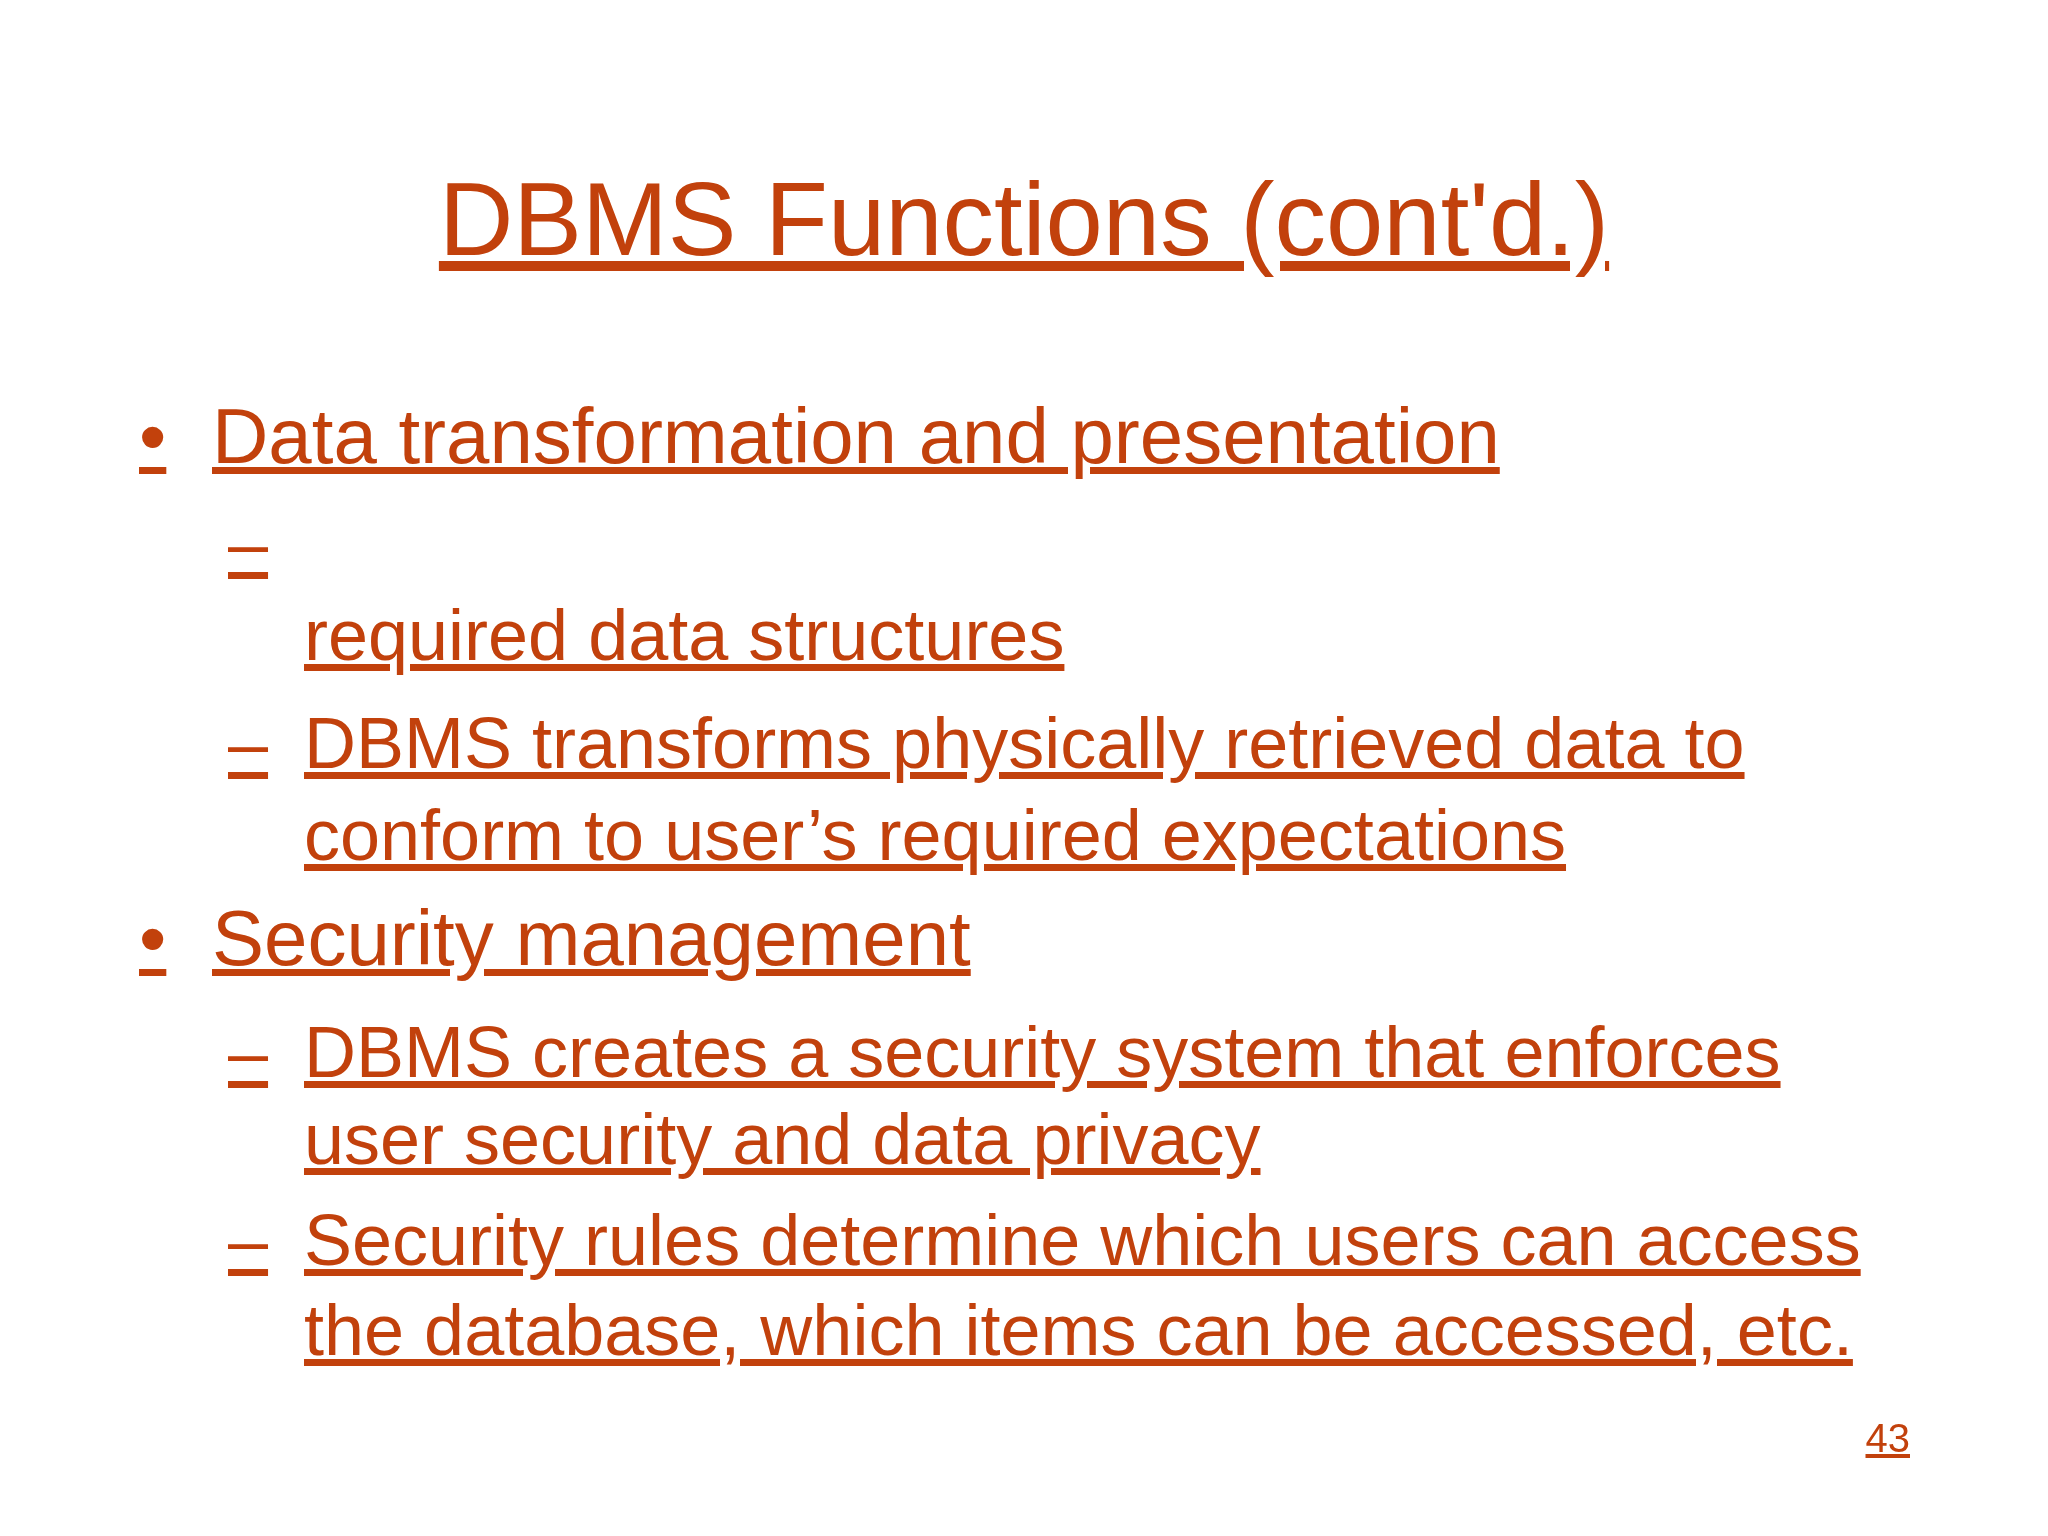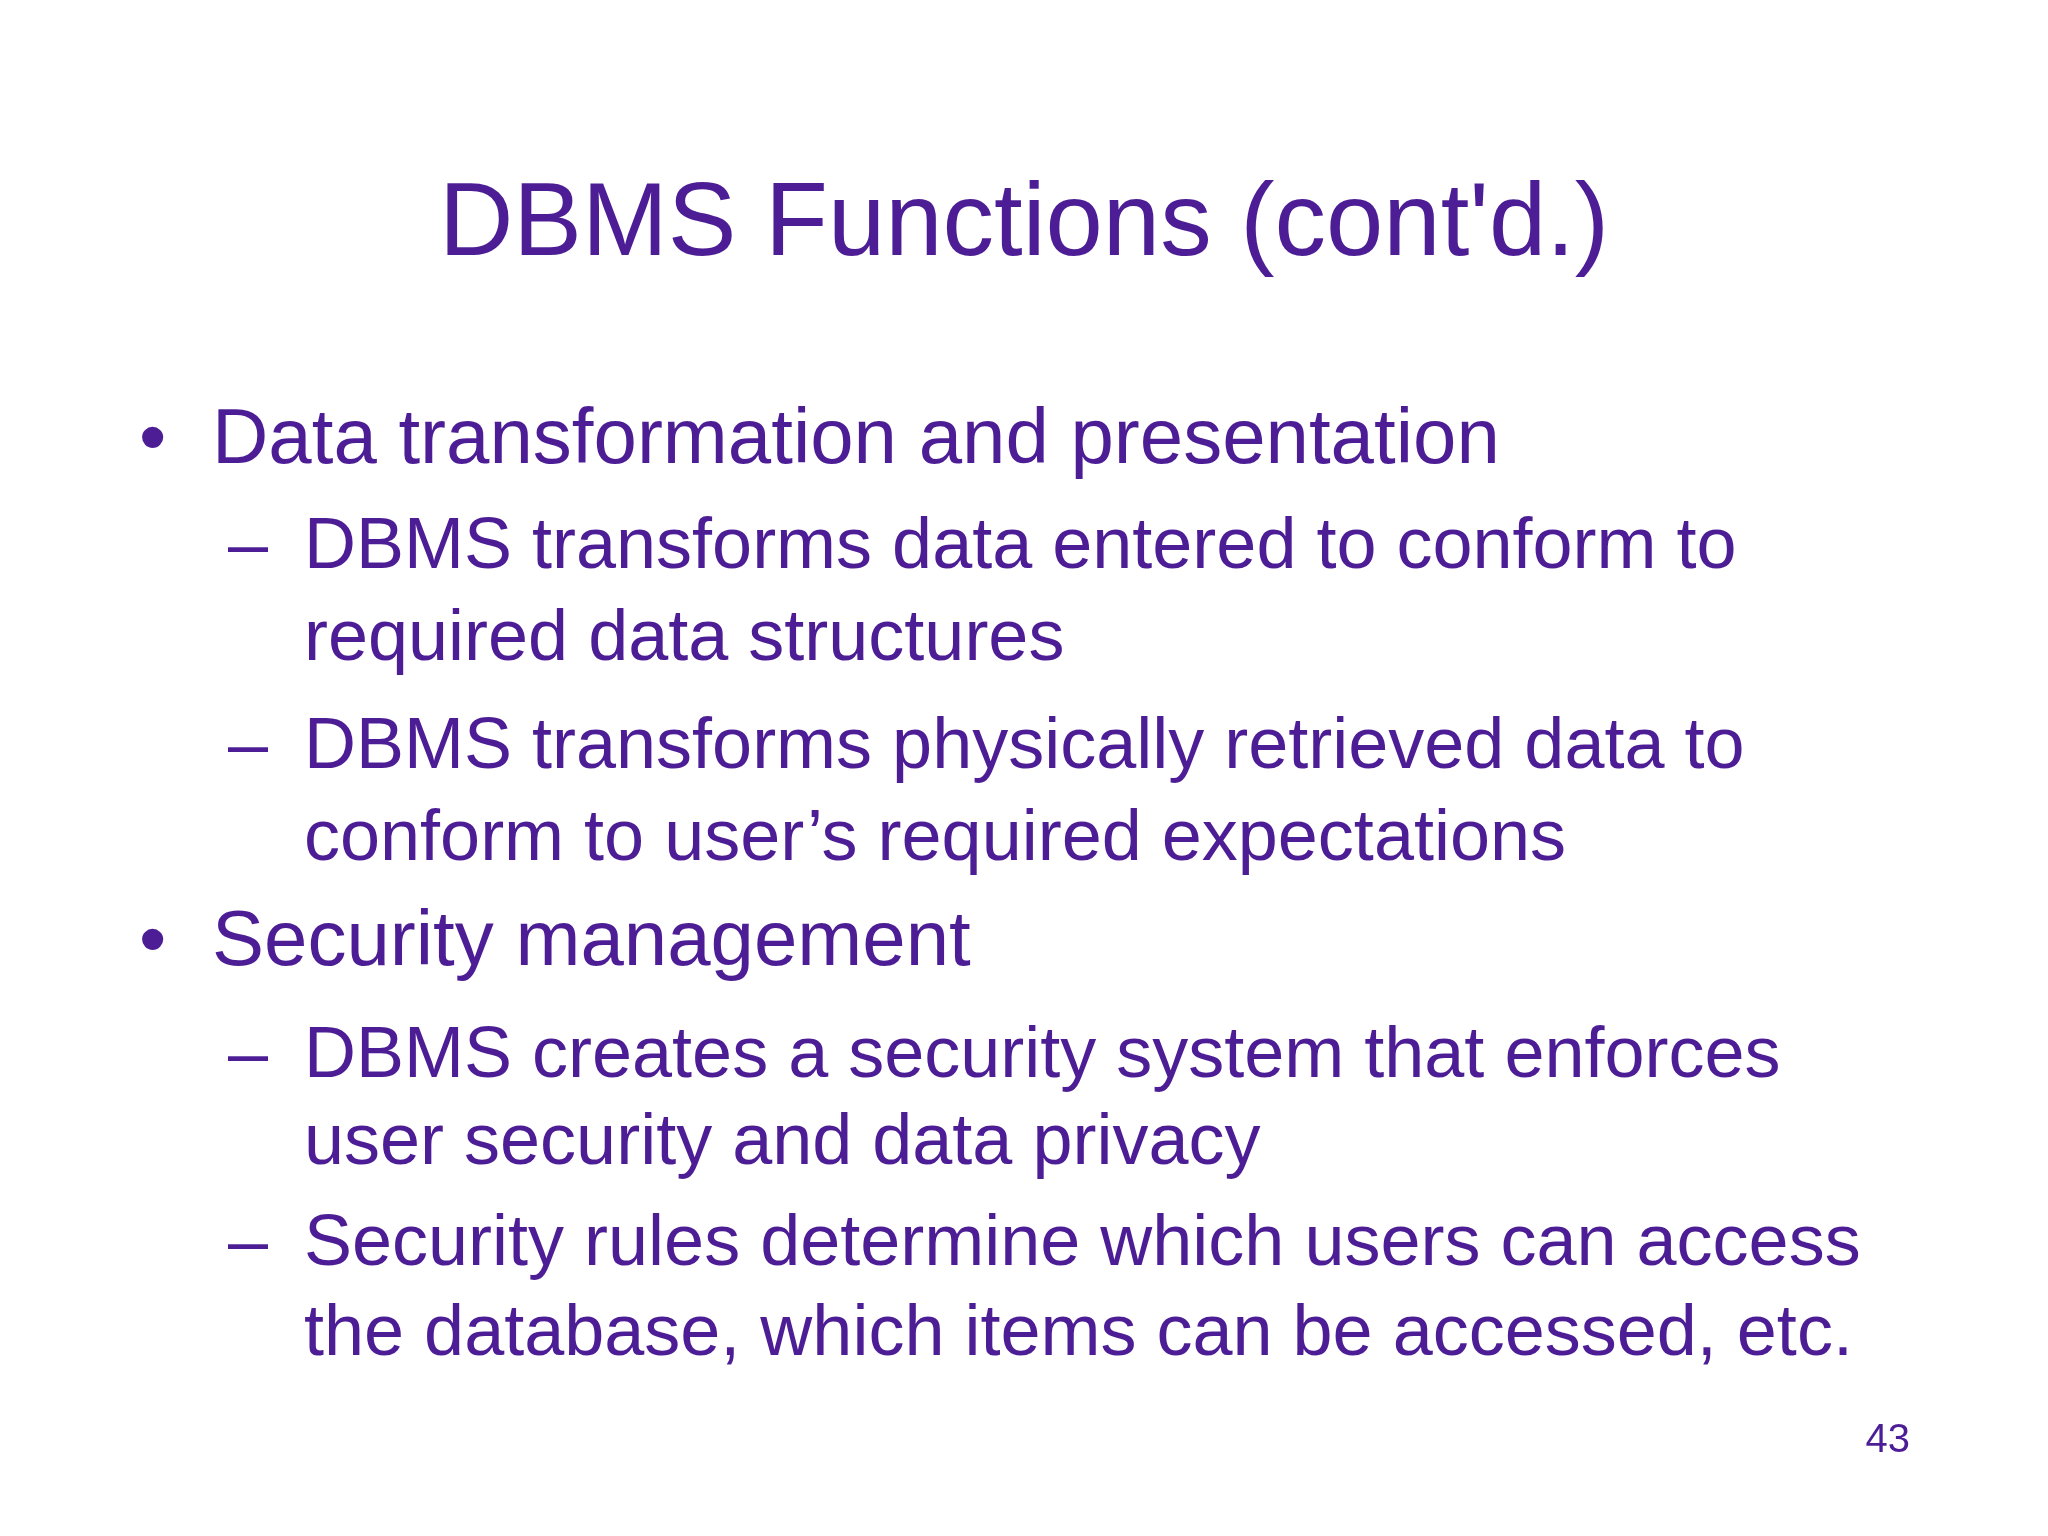--- a/index.html
+++ b/index.html
@@ -13,21 +13,22 @@
     height: 1536px;
     background: #ffffff;
     overflow: hidden;
     font-family: "Liberation Sans", "DejaVu Sans", sans-serif;
     color: #111111;
   }
   .line {
     position: absolute;
     line-height: 1;
     white-space: nowrap;
-    color: #4c1d95;
+    color: #c2410c;
+    text-decoration: underline;
   }
   .title {
     left: 0;
     right: 0;
     top: 168px;
     font-size: 103px;
     text-align: center;
   }
   .l1 { font-size: 78px; }
   .l2 { font-size: 72px; }
@@ -43,21 +44,20 @@
 <body>
 
 <div id="slide">
 
   <div class="line title">DBMS Functions (cont'd.)</div>
 
   <span class="line l1 l1-marker" style="top:397px">•</span>
   <div class="line l1 l1-text" style="top:397px">Data transformation and presentation</div>
 
   <span class="line l2 l2-marker" style="top:507px">–</span>
-  <div class="line l2 l2-text" style="top:507px">DBMS transforms data entered to conform to</div>
   <div class="line l2 l2-text" style="top:599px">required data structures</div>
 
   <span class="line l2 l2-marker" style="top:707px">–</span>
   <div class="line l2 l2-text" style="top:707px">DBMS transforms physically retrieved data to</div>
   <div class="line l2 l2-text" style="top:799px">conform to user’s required expectations</div>
 
   <span class="line l1 l1-marker" style="top:899px">•</span>
   <div class="line l1 l1-text" style="top:899px">Security management</div>
 
   <span class="line l2 l2-marker" style="top:1016px">–</span>

